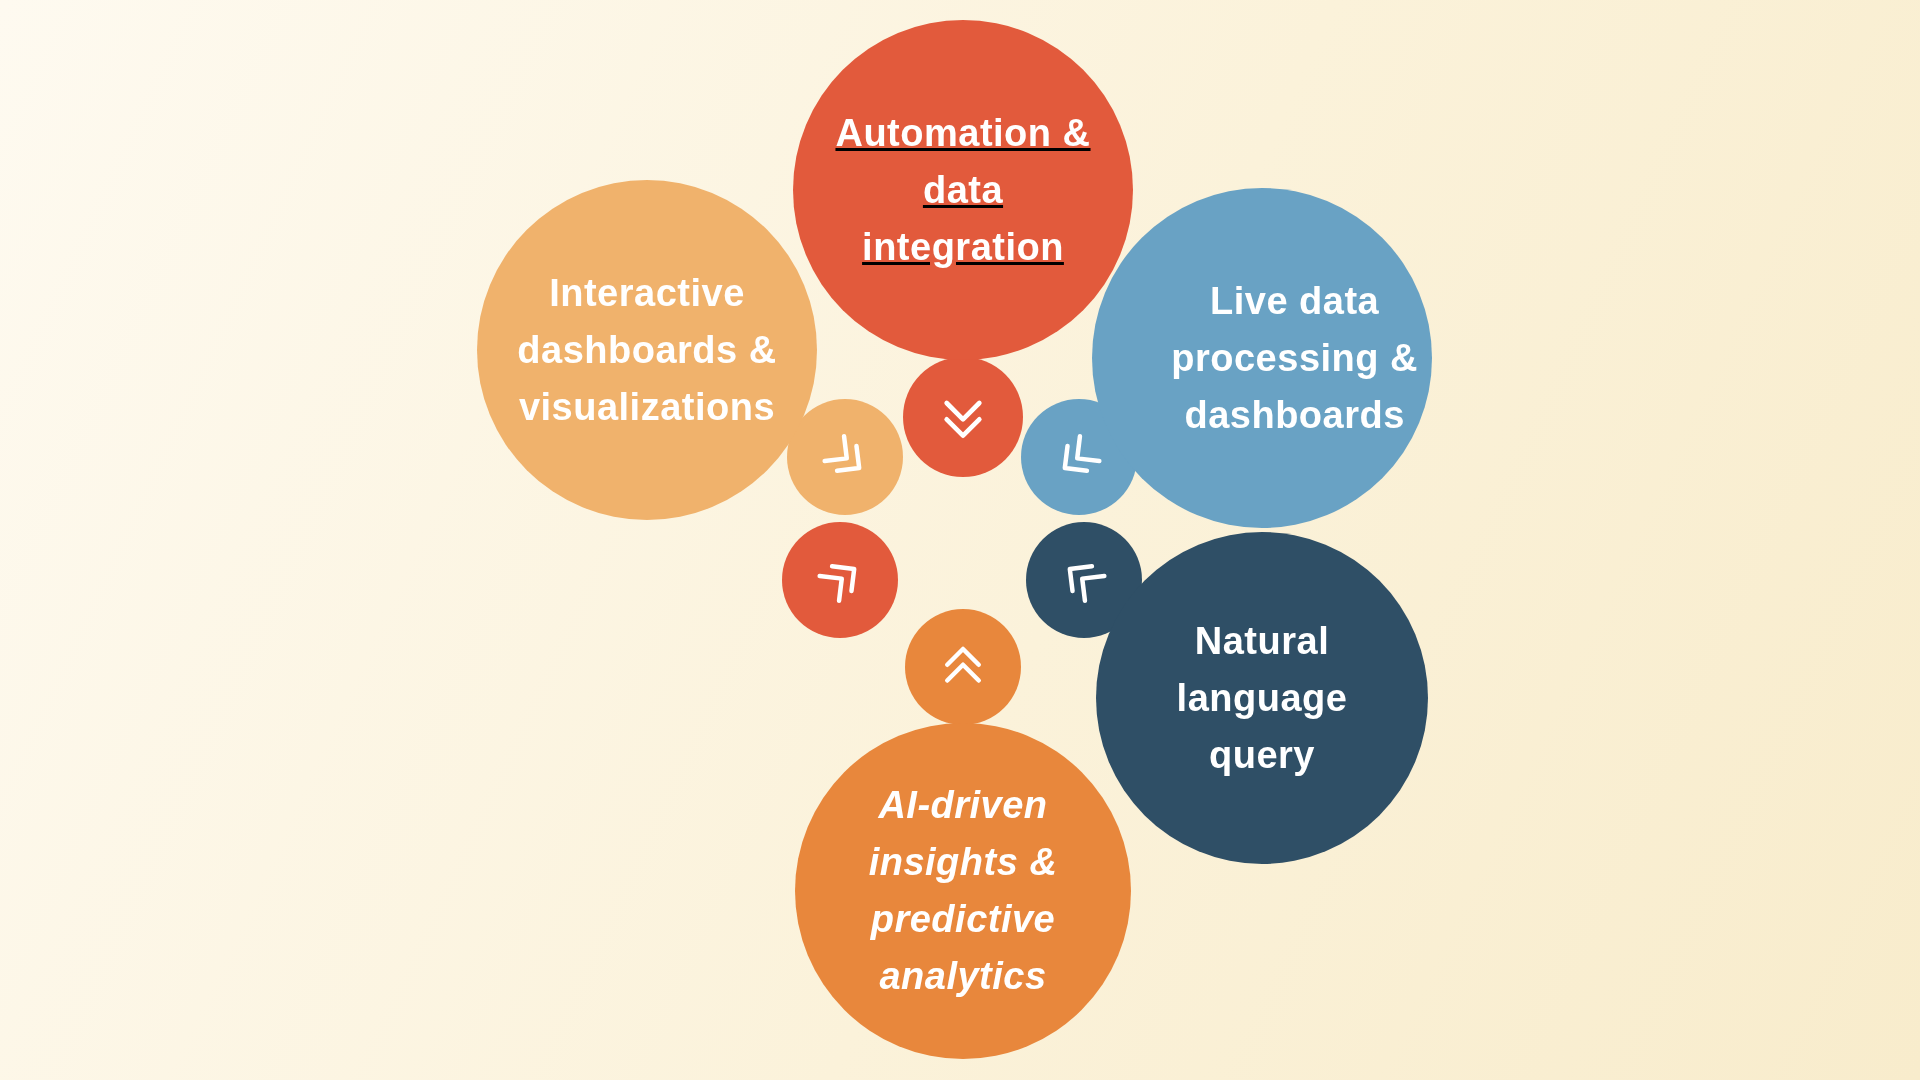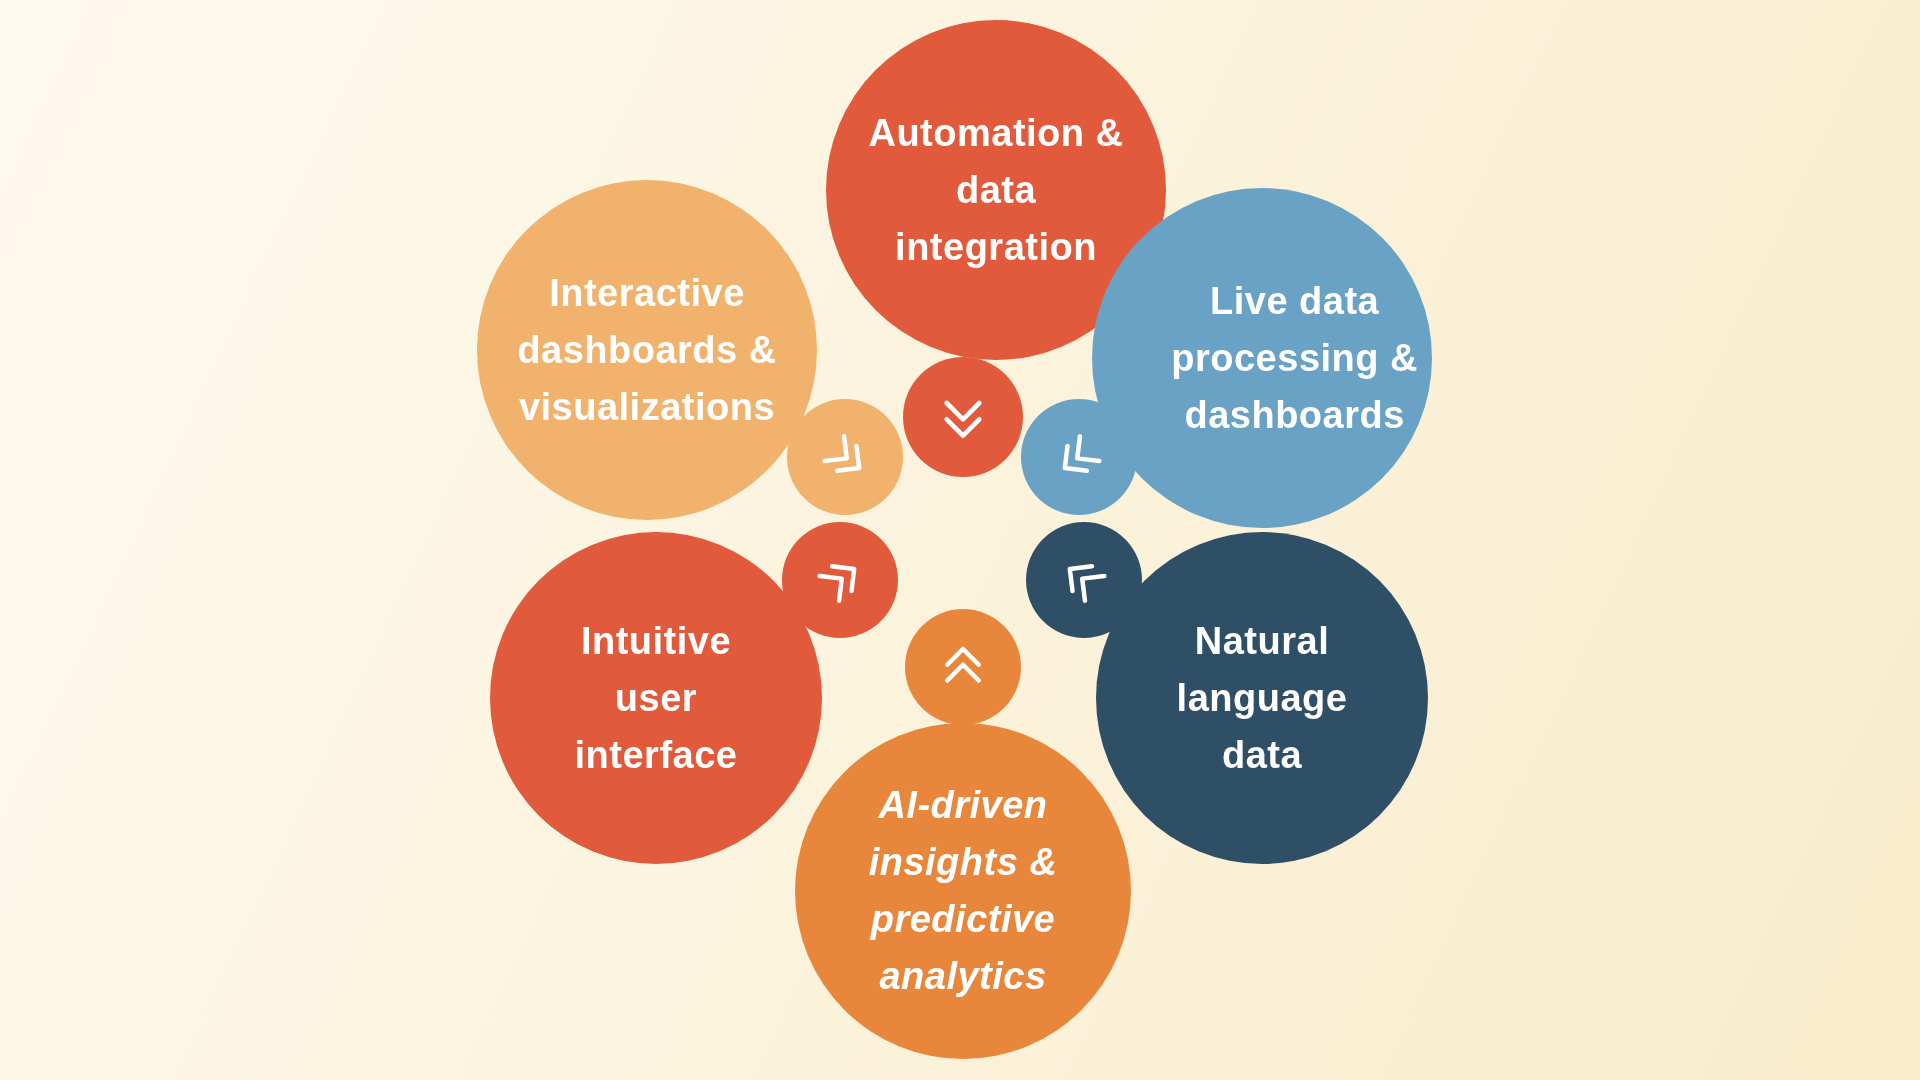--- a/index.html
+++ b/index.html
@@ -51,21 +51,21 @@
   }
   .chevron path {
     fill: none;
     stroke: #ffffff;
     stroke-width: 2;
     stroke-linecap: round;
     stroke-linejoin: round;
   }
 
   
-  .g0 .bubble    { left: 826px;  top: 20px;  width: 340px; height: 340px; }
+  .g0 .bubble    { left: 793px;  top: 20px;  width: 340px; height: 340px; text-decoration: underline; }
   .g0 .satellite { left: 903px;  top: 357px; width: 120px; height: 120px; }
 
   
   .g1 .bubble    { left: 1092px; top: 188px; width: 340px; height: 340px; justify-content: flex-end; }
   .g1 .satellite { left: 1021px; top: 399px; width: 116px; height: 116px; }
 
   
   .g2 .bubble    { left: 1096px; top: 532px; width: 332px; height: 332px; }
   .g2 .satellite { left: 1026px; top: 522px; width: 116px; height: 116px; }
 
@@ -117,21 +117,21 @@
   <div class="group g2" style="--c: #2F4F66;">
     <div class="satellite">
       <svg class="chevron" viewBox="0 0 24 24" width="54" height="54" style="transform: rotate(218deg);">
         <path d="M6 5 L13 12 L6 19"></path>
         <path d="M13 5 L20 12 L13 19"></path>
       </svg>
     </div>
     <div class="bubble">
       <div class="label">Natural
 language
-data</div>
+query</div>
     </div>
   </div>
 
   <div class="group g3" style="--c: #E8873C;">
     <div class="satellite">
       <svg class="chevron" viewBox="0 0 24 24" width="54" height="54" style="transform: rotate(270deg);">
         <path d="M6 5 L13 12 L6 19"></path>
         <path d="M13 5 L20 12 L13 19"></path>
       </svg>
     </div>
@@ -143,25 +143,20 @@
     </div>
   </div>
 
   <div class="group g4" style="--c: #E25A3C;">
     <div class="satellite">
       <svg class="chevron" viewBox="0 0 24 24" width="54" height="54" style="transform: rotate(322deg);">
         <path d="M6 5 L13 12 L6 19"></path>
         <path d="M13 5 L20 12 L13 19"></path>
       </svg>
     </div>
-    <div class="bubble">
-      <div class="label">Intuitive
-user
-interface</div>
-    </div>
   </div>
 
   <div class="group g5" style="--c: #F0B26C;">
     <div class="satellite">
       <svg class="chevron" viewBox="0 0 24 24" width="54" height="54" style="transform: rotate(38deg);">
         <path d="M6 5 L13 12 L6 19"></path>
         <path d="M13 5 L20 12 L13 19"></path>
       </svg>
     </div>
     <div class="bubble">

